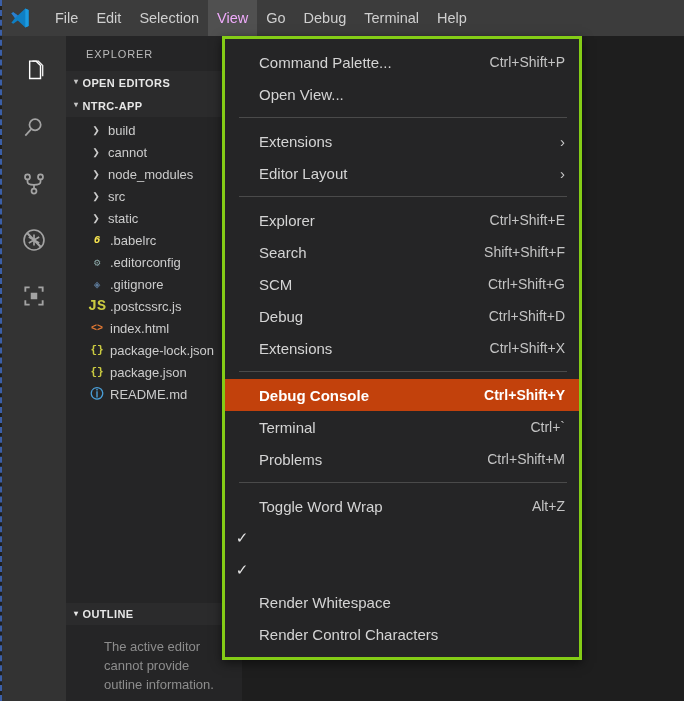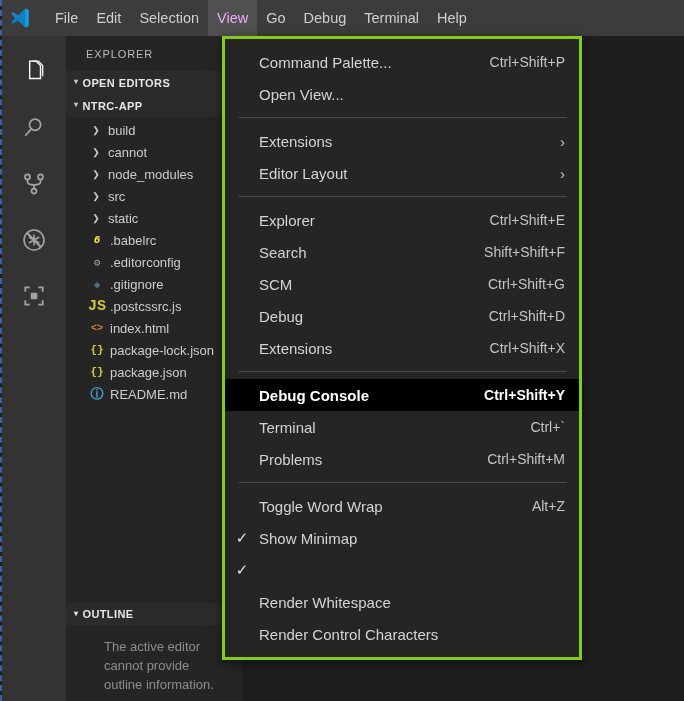--- a/index.html
+++ b/index.html
@@ -133,21 +133,21 @@
     white-space: nowrap;
     cursor: default;
   }
   .mi .check {
     width: 34px; flex: 0 0 34px; text-align: center;
     font-size: 15px; color: #e6e6e6;
   }
   .mi .mlabel { flex: 1 1 auto; }
   .mi .mkey { color: #c4c4c4; font-size: 14px; padding-left: 24px; }
   .mi .arrow { font-size: 15px; color: #c9c9c9; padding-left: 14px; }
-  .mi.selected { background: #000000; align-items: center; }
+  .mi.selected { background: #c2410c; align-items: center; }
   .mi.selected .mlabel, .mi.selected .mkey { color: #ffffff; font-weight: bold; }
   .msep {
     height: 1px; background: #4a4a4a;
     margin: 7px 12px 7px 14px;
   }
 </style>
 </head>
 <body>
 
 <div id="app">
@@ -370,21 +370,20 @@
 
     <div class="msep"></div>
 
     <div class="mi">
       <span class="check"></span>
       <span class="mlabel">Toggle Word Wrap</span>
       <span class="mkey">Alt+Z</span>
     </div>
     <div class="mi">
       <span class="check">✓</span>
-      <span class="mlabel">Show Minimap</span>
       <span class="mkey"></span>
     </div>
     <div class="mi">
       <span class="check">✓</span>
       <span class="mkey"></span>
     </div>
     <div class="mi">
       <span class="check"></span>
       <span class="mlabel">Render Whitespace</span>
       <span class="mkey"></span>

